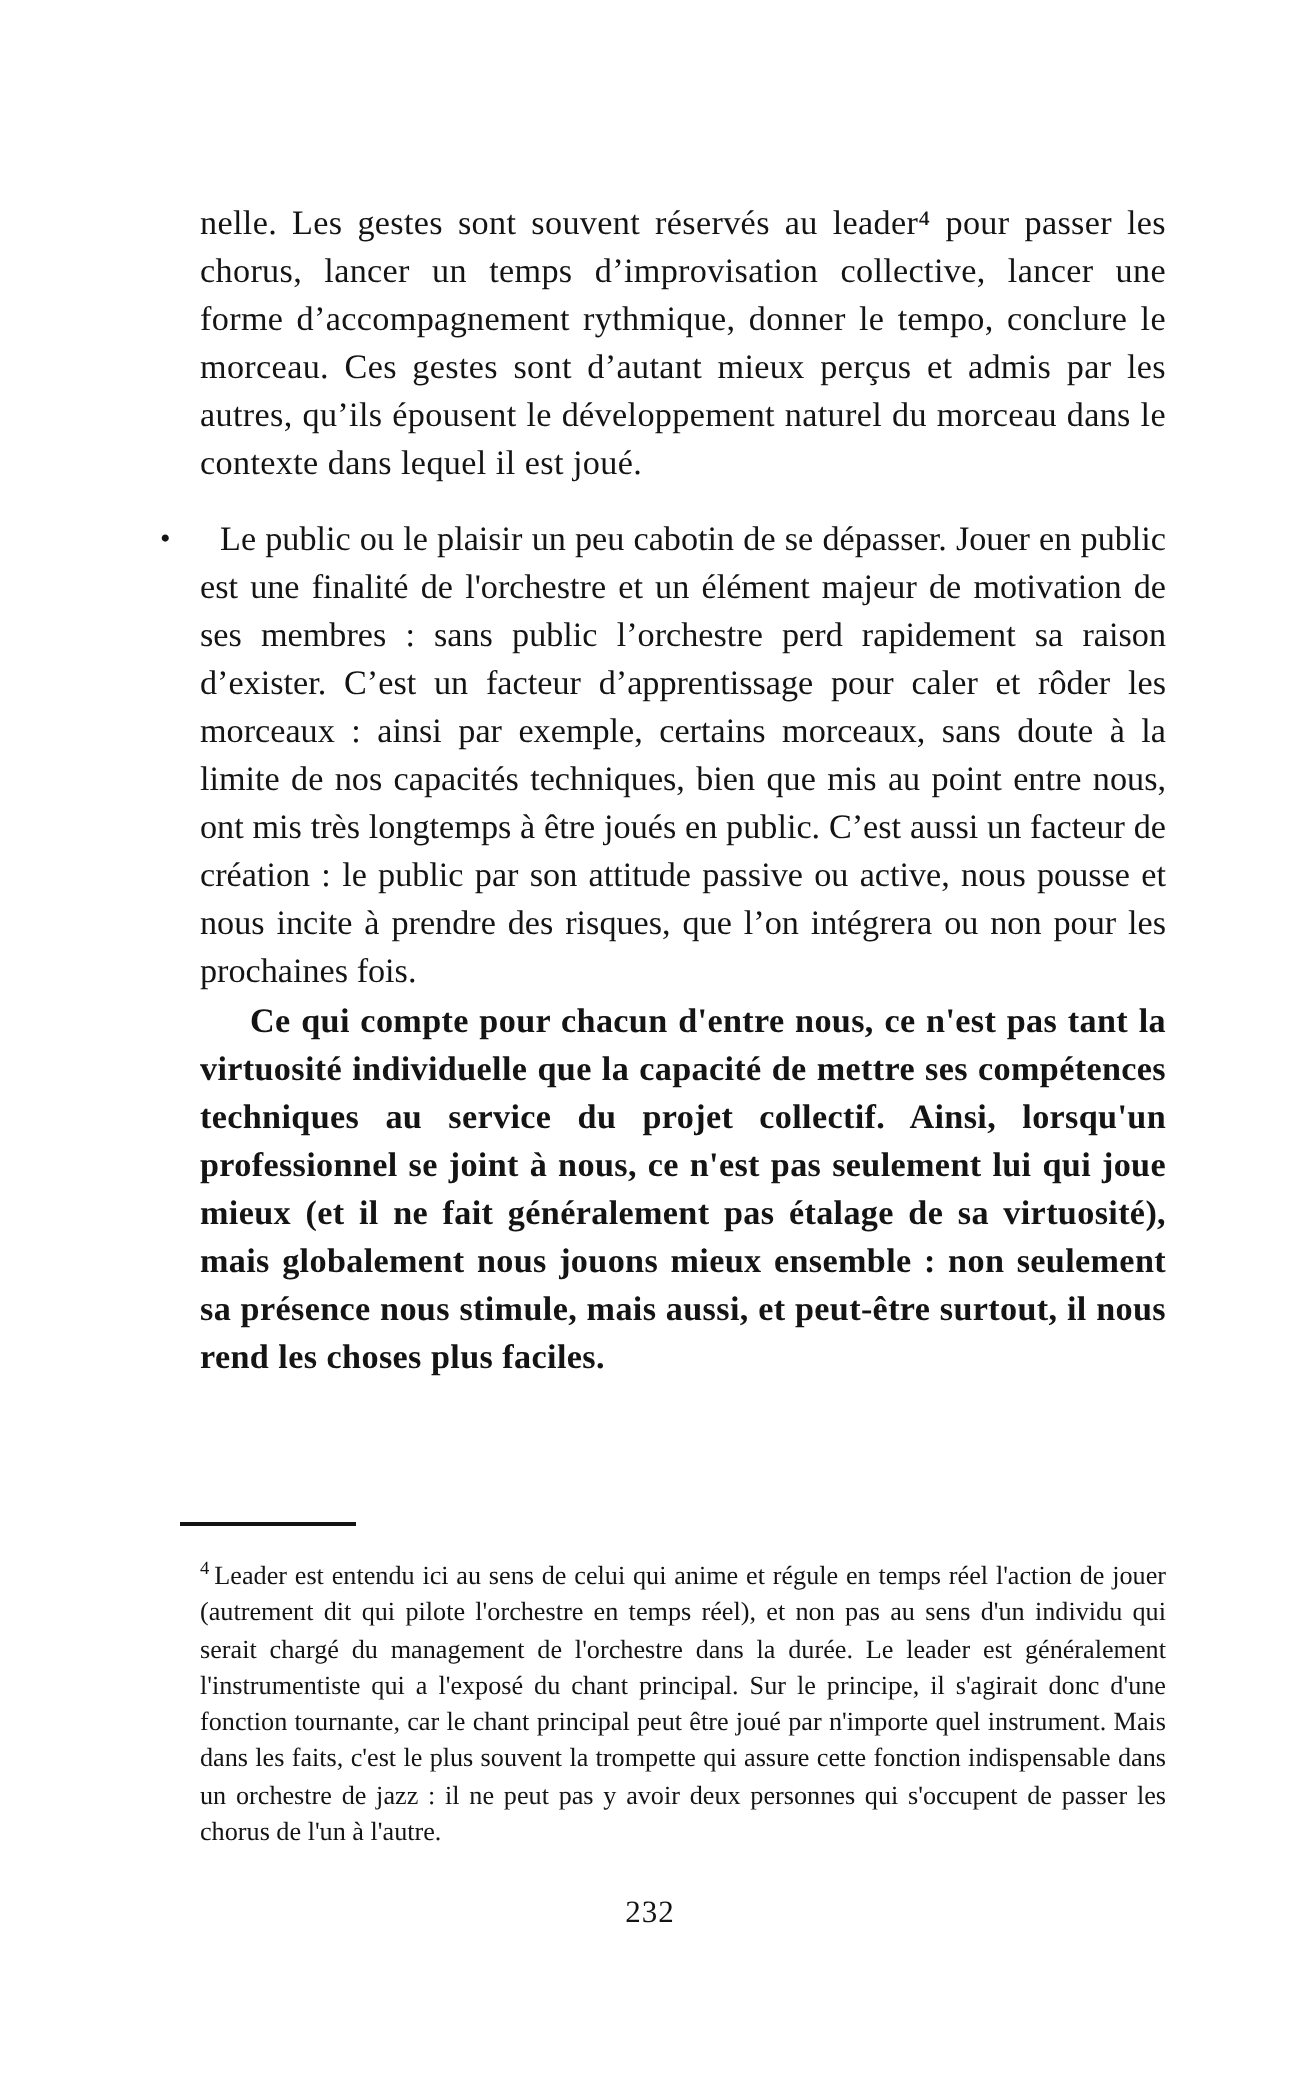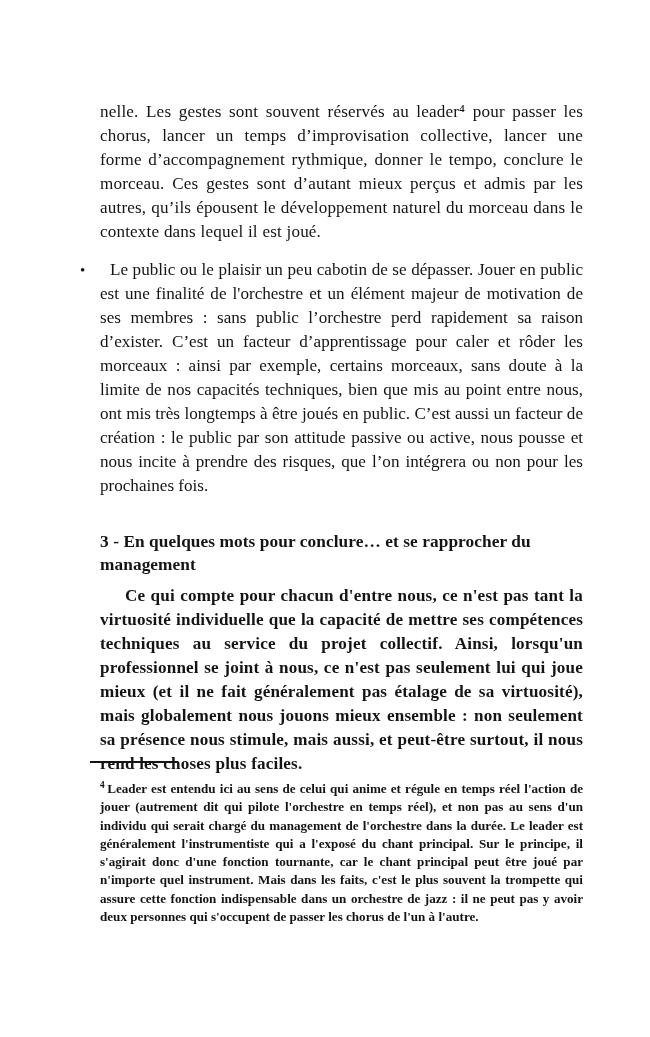--- a/index.html
+++ b/index.html
@@ -100,21 +100,20 @@
     position: absolute;
     left: 100px;
     top: 760px;
     width: 483px;
   }
   .footnote-text {
     text-align: justify;
     font-size: 13.1px;
     line-height: 18.3px;
     text-indent: 0;
-    font-weight: bold;
   }
   .fn-marker {
     font-size: 9.3px;
     vertical-align: 5px;
     margin-right: 2.5px;
   }
 
   .page-number {
     position: absolute;
     left: 0;
@@ -132,28 +131,28 @@
 <div class="page">
 
   <div class="content">
 
     <p class="body-par first">nelle. Les gestes sont souvent réservés au leader⁴ pour passer les chorus, lancer un temps d’improvisation collective, lancer une forme d’accompagnement rythmique, donner le tempo, conclure le morceau. Ces gestes sont d’autant mieux perçus et admis par les autres, qu’ils épousent le développement naturel du morceau dans le contexte dans lequel il est joué.</p>
 
     <p class="bullet-item">
       <span class="bullet-marker">•</span><span class="bold-lead">Le public</span><span> ou le plaisir un peu cabotin de se dépasser. Jouer en public est une finalité de l'orchestre et un élément majeur de motivation de ses membres : sans public l’orchestre perd rapidement sa raison d’exister. C’est un facteur d’apprentissage pour caler et rôder les morceaux : ainsi par exemple, certains morceaux, sans doute à la limite de nos capacités techniques, bien que mis au point entre nous, ont mis très longtemps à être joués en public. C’est aussi un facteur de création : le public par son attitude passive ou active, nous pousse et nous incite à prendre des risques, que l’on intégrera ou non pour les prochaines fois.</span>
     </p>
 
-    <h2 class="heading">3 - En quelques mots pour conclure… et se rapprocher du management</h2>
 
     <p class="body-par par-indent">Ce qui compte pour chacun d'entre nous, ce n'est pas tant la virtuosité individuelle que la capacité de mettre ses compétences techniques au service du projet collectif. Ainsi, lorsqu'un professionnel se joint à nous, ce n'est pas seulement lui qui joue mieux (et il ne fait généralement pas étalage de sa virtuosité), mais globalement nous jouons mieux ensemble : non seulement sa présence nous stimule, mais aussi, et peut-être surtout, il nous rend les choses plus faciles.</p>
 
   </div>
 
   <div class="sep-rule"></div>
 
   <div class="footnote">
     <p class="footnote-text">
       <span class="fn-marker">4</span><span>Leader est entendu ici au sens de celui qui anime et régule en temps réel l'action de jouer (autrement dit qui pilote l'orchestre en temps réel), et non pas au sens d'un individu qui serait chargé du management de l'orchestre dans la durée. Le leader est généralement l'instrumentiste qui a l'exposé du chant principal. Sur le principe, il s'agirait donc d'une fonction tournante, car le chant principal peut être joué par n'importe quel instrument. Mais dans les faits, c'est le plus souvent la trompette qui assure cette fonction indispensable dans un orchestre de jazz : il ne peut pas y avoir deux personnes qui s'occupent de passer les chorus de l'un à l'autre.</span>
     </p>
   </div>
 
+  <div class="page-number">232</div>
 
 </div>
 
 </body></html>

